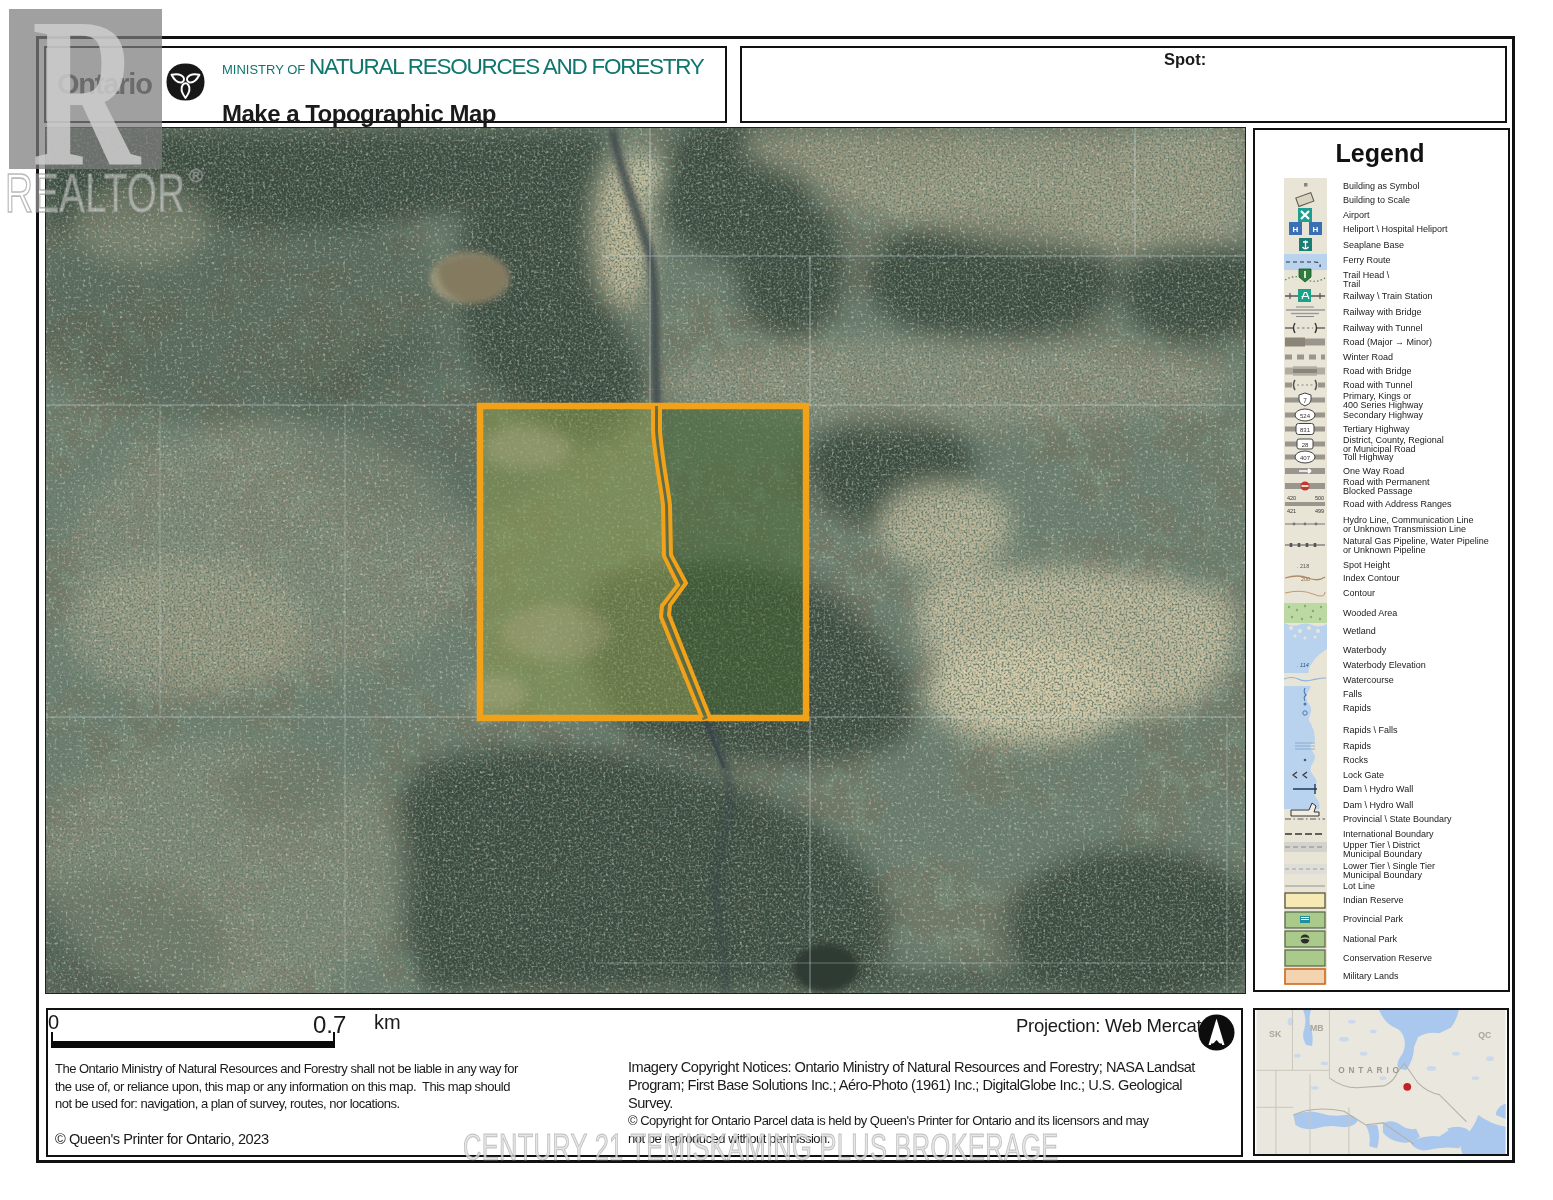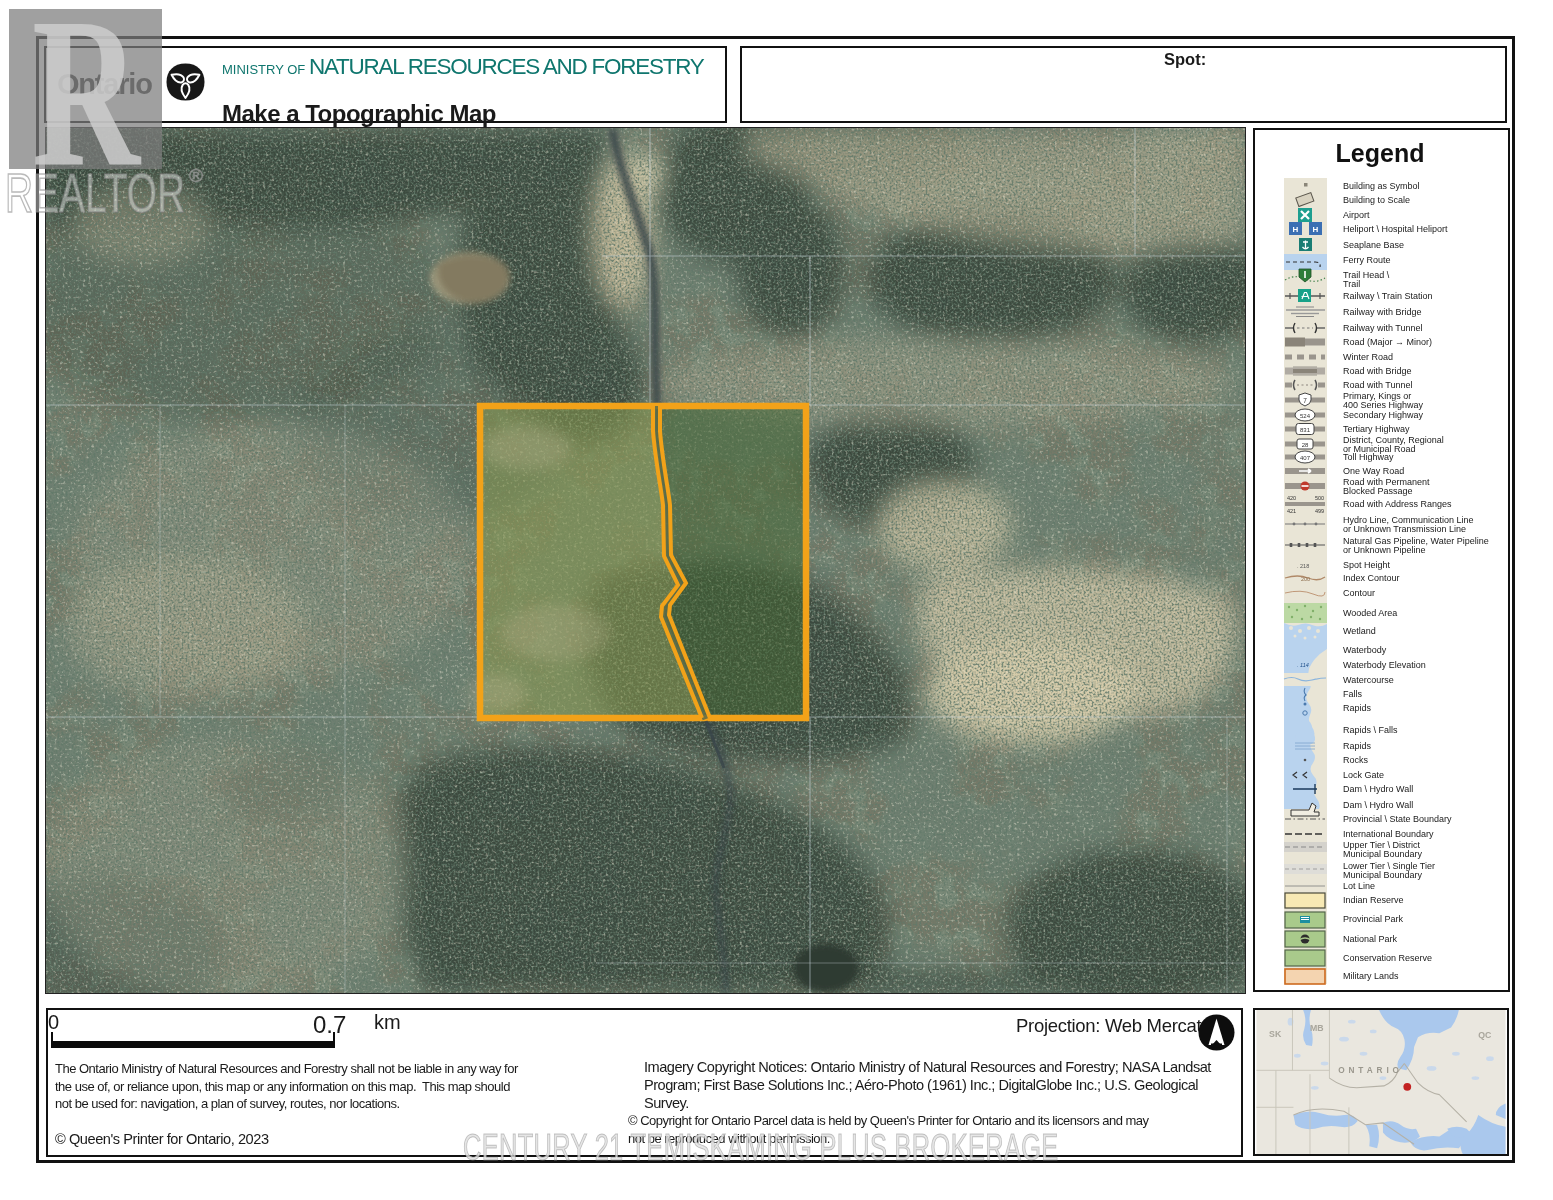--- a/index.html
+++ b/index.html
@@ -389,21 +389,21 @@
 <div class="box" style="left:46px;top:1008px;width:1193px;height:145px;"></div>
 
 <div class="abs" style="left:48px;top:1011px;font-size:20px;">0</div>
 <div class="abs" style="left:313px;top:1011px;font-size:24px;">0.7</div>
 <div class="abs" style="left:347px;top:1011px;font-size:20px;margin-left:27px;">km</div>
 <div class="abs" style="left:51px;top:1032px;width:2px;height:10px;background:#0a0a0a;"></div>
 <div class="abs" style="left:333px;top:1032px;width:2px;height:10px;background:#0a0a0a;"></div>
 <div class="abs" style="left:51px;top:1041px;width:284px;height:7px;background:#0a0a0a;"></div>
 <div class="abs" style="left:55px;top:1060px;font-size:13px;line-height:17.5px;letter-spacing:-0.5px;white-space:nowrap;">The Ontario Ministry of Natural Resources and Forestry shall not be liable in any way for<br>the use of, or reliance upon, this map or any information on this map.&nbsp; This map should<br>not be used for: navigation, a plan of survey, routes, nor locations.</div>
 <div class="abs" style="left:55px;top:1131px;font-size:14.6px;letter-spacing:-0.45px;">© Queen's Printer for Ontario, 2023</div>
-<div class="abs" style="left:628px;top:1058px;font-size:14.6px;line-height:18px;letter-spacing:-0.5px;white-space:nowrap;margin-left:16px;">Imagery Copyright Notices: Ontario Ministry of Natural Resources and Forestry; NASA Landsat<br>Program; First Base Solutions Inc.; Aéro-Photo (1961) Inc.; DigitalGlobe Inc.; U.S. Geological<br>Survey.</div>
+<div class="abs" style="left:628px;top:1058px;font-size:14.6px;line-height:18px;letter-spacing:-0.5px;white-space:nowrap;">Imagery Copyright Notices: Ontario Ministry of Natural Resources and Forestry; NASA Landsat<br>Program; First Base Solutions Inc.; Aéro-Photo (1961) Inc.; DigitalGlobe Inc.; U.S. Geological<br>Survey.</div>
 <div class="abs" style="left:628px;top:1112px;font-size:13px;line-height:18px;letter-spacing:-0.5px;white-space:nowrap;">© Copyright for Ontario Parcel data is held by Queen's Printer for Ontario and its licensors and may<br>not be reproduced without permission.</div>
 <div class="abs" style="left:973px;top:1015px;font-size:18.5px;letter-spacing:-0.3px;margin-left:43px;">Projection: Web Mercator</div>
 
 <svg class="abs" style="left:1198px;top:1014px;" width="37" height="37" viewBox="0 0 37 37">
   <circle cx="18.5" cy="18.5" r="18" fill="#0d0d0d"></circle>
   <path d="M18.5,4.5 L10.5,31 L26.5,31 Z" fill="#ffffff"></path>
   <path d="M13.5,31.5 L23.5,31.5 L18.5,26 Z" fill="#0d0d0d"></path>
   <rect x="13" y="29.5" width="11" height="4" fill="#0d0d0d"></rect>
 </svg>
 

